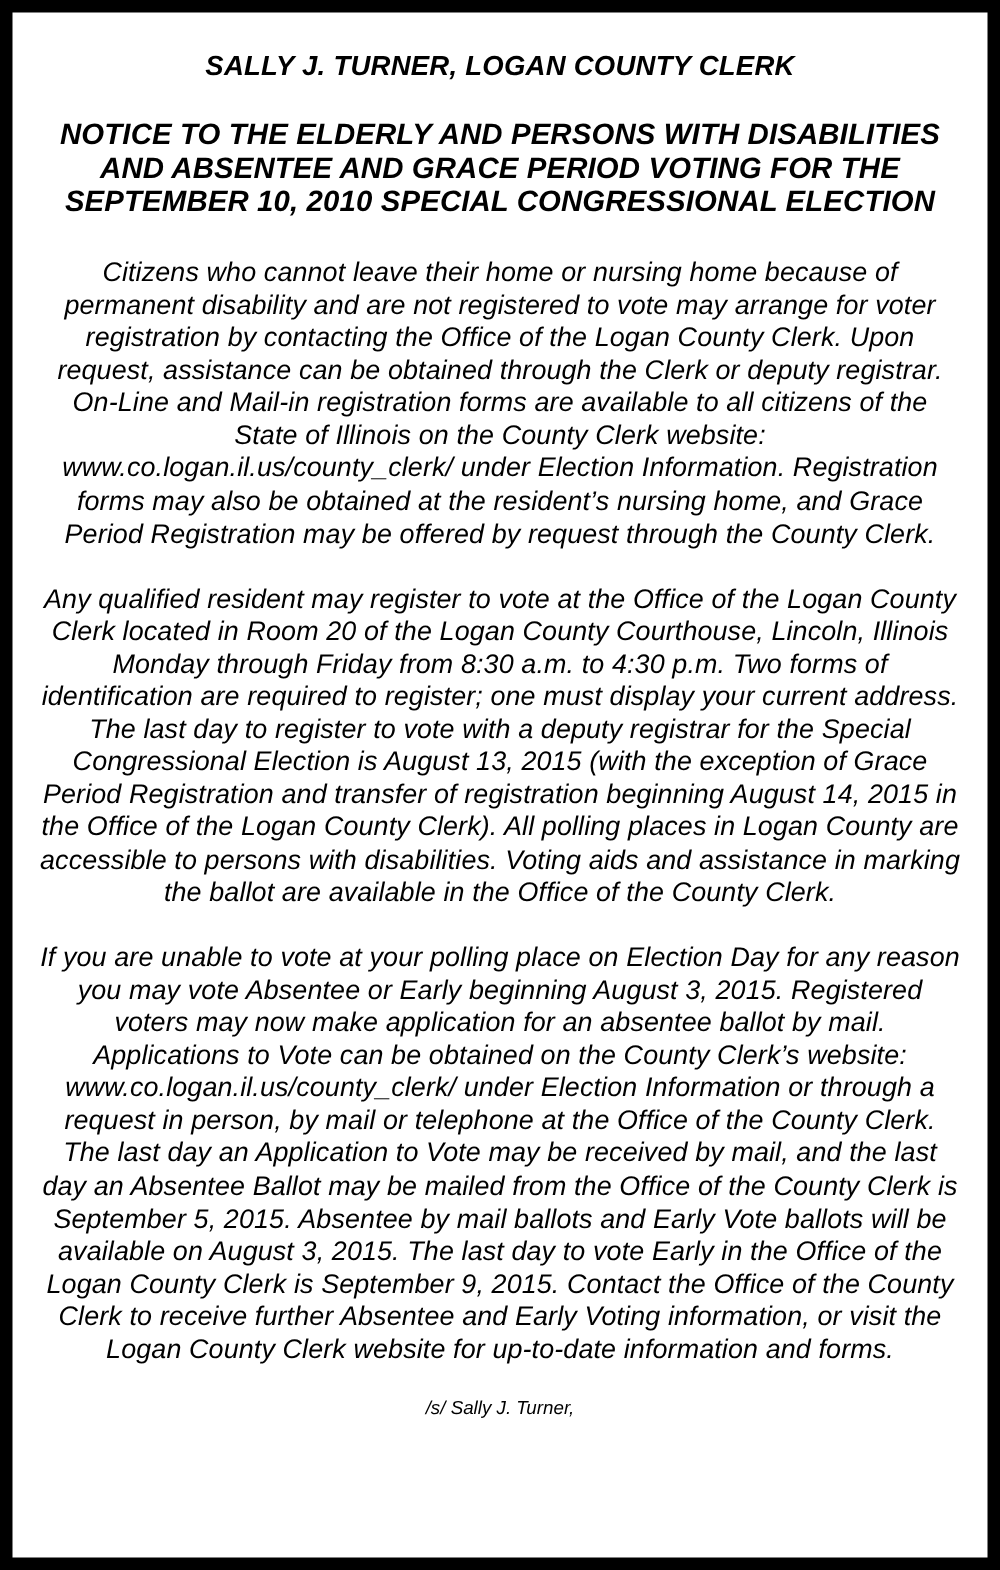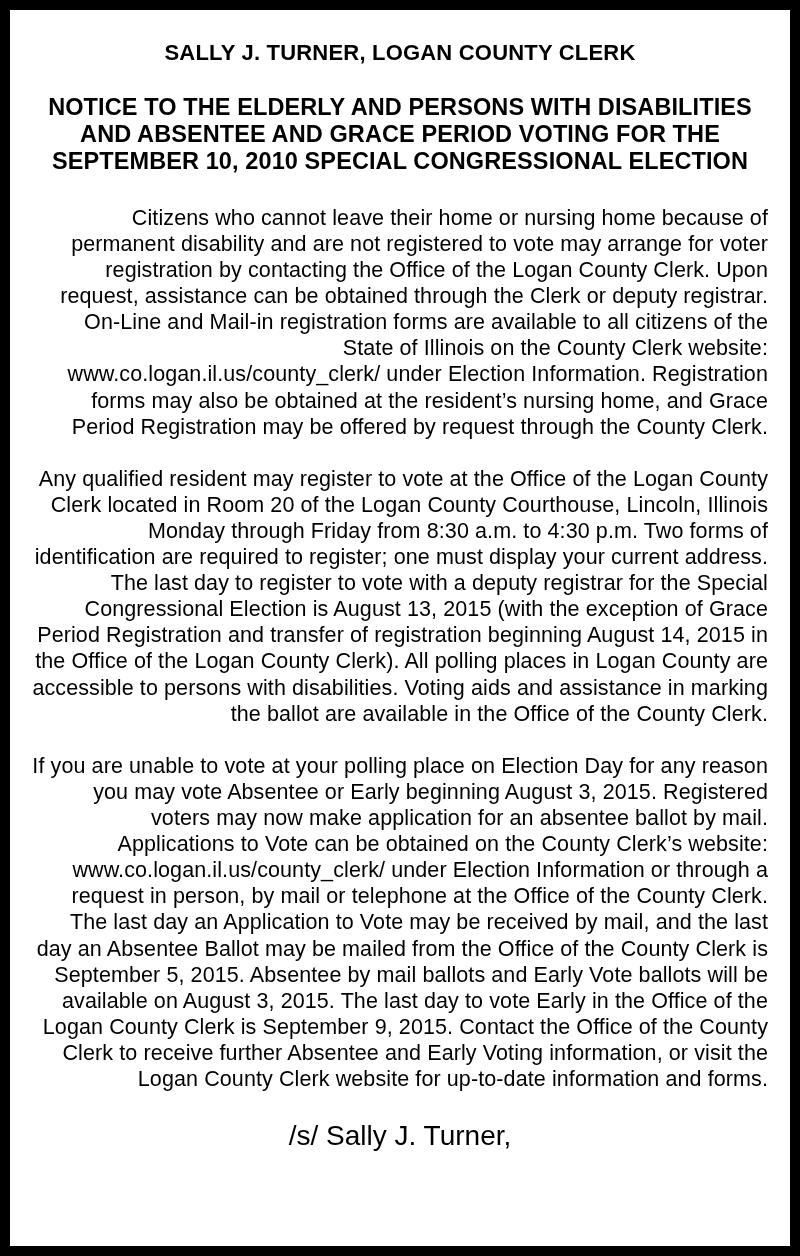--- a/index.html
+++ b/index.html
@@ -8,20 +8,21 @@
       width: 800px;
       background: #000;
       font-family: "Liberation Sans", sans-serif;
     }
 
     .page {
       width: 800px;
       height: 1256px;
       background: #000;
       padding: 10px;
+      font-style: italic;
     }
 
     .notice-sheet {
       width: 100%;
       height: 100%;
       background: #fff;
       color: #000;
       padding: 24px 22px 20px 22px;
       overflow: hidden;
     }
@@ -47,27 +48,27 @@
     }
 
     .notice-body {
       font-size: 21.5px;
       line-height: 1.215;
       letter-spacing: 0.1px;
     }
 
     .notice-paragraph {
       margin-bottom: 26px;
-      text-align: right;
+      text-align: center;
     }
 
     .signature-block {
       margin-top: 6px;
       text-align: center;
-      font-size: 28px;
+      font-size: 15px;
       line-height: 1.25;
     }
   </style>
 </head>
 <body>
 
 <div class="page">
   <div class="notice-sheet">
 
     <div class="notice-title">SALLY J. TURNER, LOGAN COUNTY CLERK</div>

